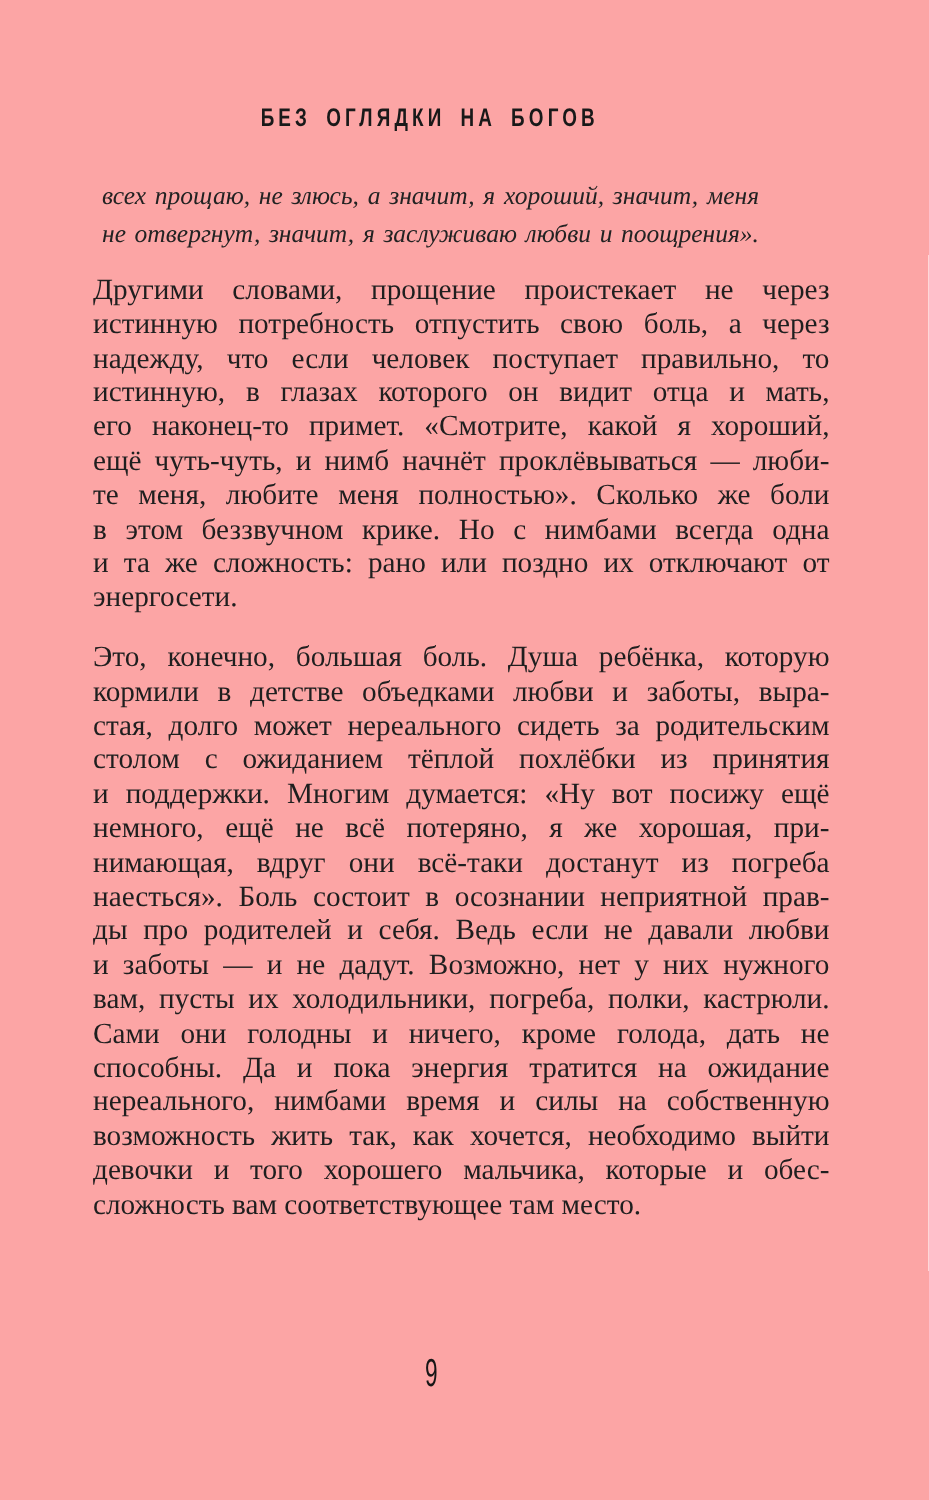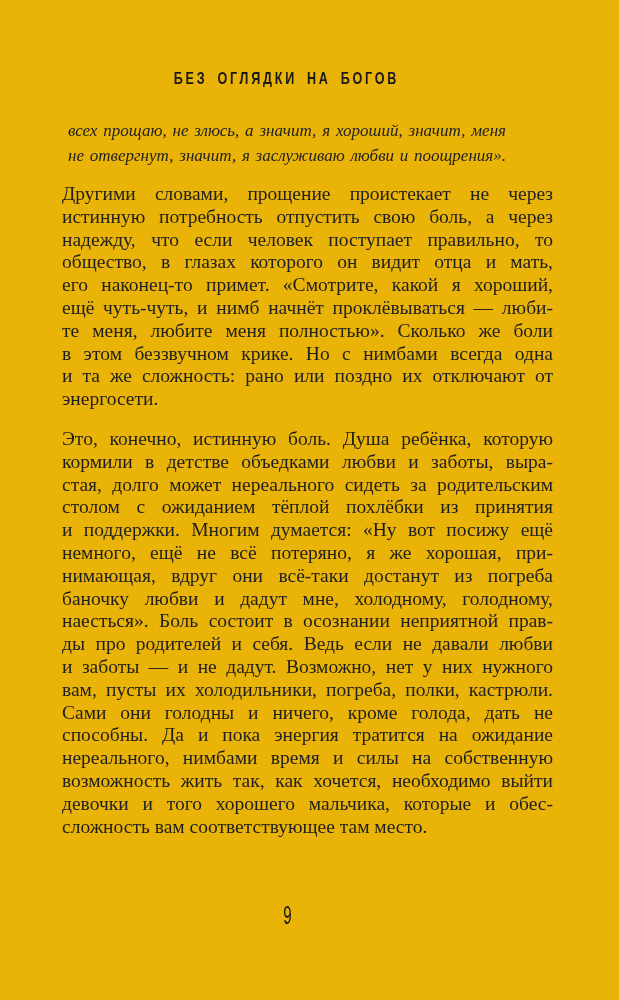--- a/index.html
+++ b/index.html
@@ -4,21 +4,21 @@
 <style>
   html, body {
     margin: 0;
     padding: 0;
     background: #ffffff;
   }
   .page {
     position: relative;
     width: 619px;
     height: 1000px;
-    background: #eab308;
+    background: #fca5a5;
     color: #1f1f1f;
     font-family: "Liberation Serif", serif;
     overflow: hidden;
   }
   
   .running-head {
     position: absolute;
     top: 69px;
     left: 0;
     width: 619px;
@@ -97,38 +97,37 @@
 
   <section class="quote">
       <div class="tline">всех прощаю, не злюсь, а значит, я хороший, значит, меня</div>
       <div class="tline">не отвергнут, значит, я заслуживаю любви и поощрения».</div>
     </section>
 
   <section class="para para-1">
       <div class="tline">Другими словами, прощение проистекает не через</div>
       <div class="tline">истинную потребность отпустить свою боль, а через</div>
       <div class="tline">надежду, что если человек поступает правильно, то</div>
-      <div class="tline">общество, в глазах которого он видит отца и мать,</div>
+      <div class="tline">истинную, в глазах которого он видит отца и мать,</div>
       <div class="tline">его наконец-то примет. «Смотрите, какой я хороший,</div>
       <div class="tline">ещё чуть-чуть, и нимб начнёт проклёвываться — люби-</div>
       <div class="tline">те меня, любите меня полностью». Сколько же боли</div>
       <div class="tline">в этом беззвучном крике. Но с нимбами всегда одна</div>
       <div class="tline">и та же сложность: рано или поздно их отключают от</div>
       <div class="tline">энергосети.</div>
     </section>
 
   <section class="para para-2">
-      <div class="tline">Это, конечно, истинную боль. Душа ребёнка, которую</div>
+      <div class="tline">Это, конечно, большая боль. Душа ребёнка, которую</div>
       <div class="tline">кормили в детстве объедками любви и заботы, выра-</div>
       <div class="tline">стая, долго может нереального сидеть за родительским</div>
       <div class="tline">столом с ожиданием тёплой похлёбки из принятия</div>
       <div class="tline">и поддержки. Многим думается: «Ну вот посижу ещё</div>
       <div class="tline">немного, ещё не всё потеряно, я же хорошая, при-</div>
       <div class="tline">нимающая, вдруг они всё-таки достанут из погреба</div>
-      <div class="tline">баночку любви и дадут мне, холодному, голодному,</div>
       <div class="tline">наесться». Боль состоит в осознании неприятной прав-</div>
       <div class="tline">ды про родителей и себя. Ведь если не давали любви</div>
       <div class="tline">и заботы — и не дадут. Возможно, нет у них нужного</div>
       <div class="tline">вам, пусты их холодильники, погреба, полки, кастрюли.</div>
       <div class="tline">Сами они голодны и ничего, кроме голода, дать не</div>
       <div class="tline">способны. Да и пока энергия тратится на ожидание</div>
       <div class="tline">нереального, нимбами время и силы на собственную</div>
       <div class="tline">возможность жить так, как хочется, необходимо выйти</div>
       <div class="tline">девочки и того хорошего мальчика, которые и обес-</div>
       <div class="tline">сложность вам соответствующее там место.</div>

